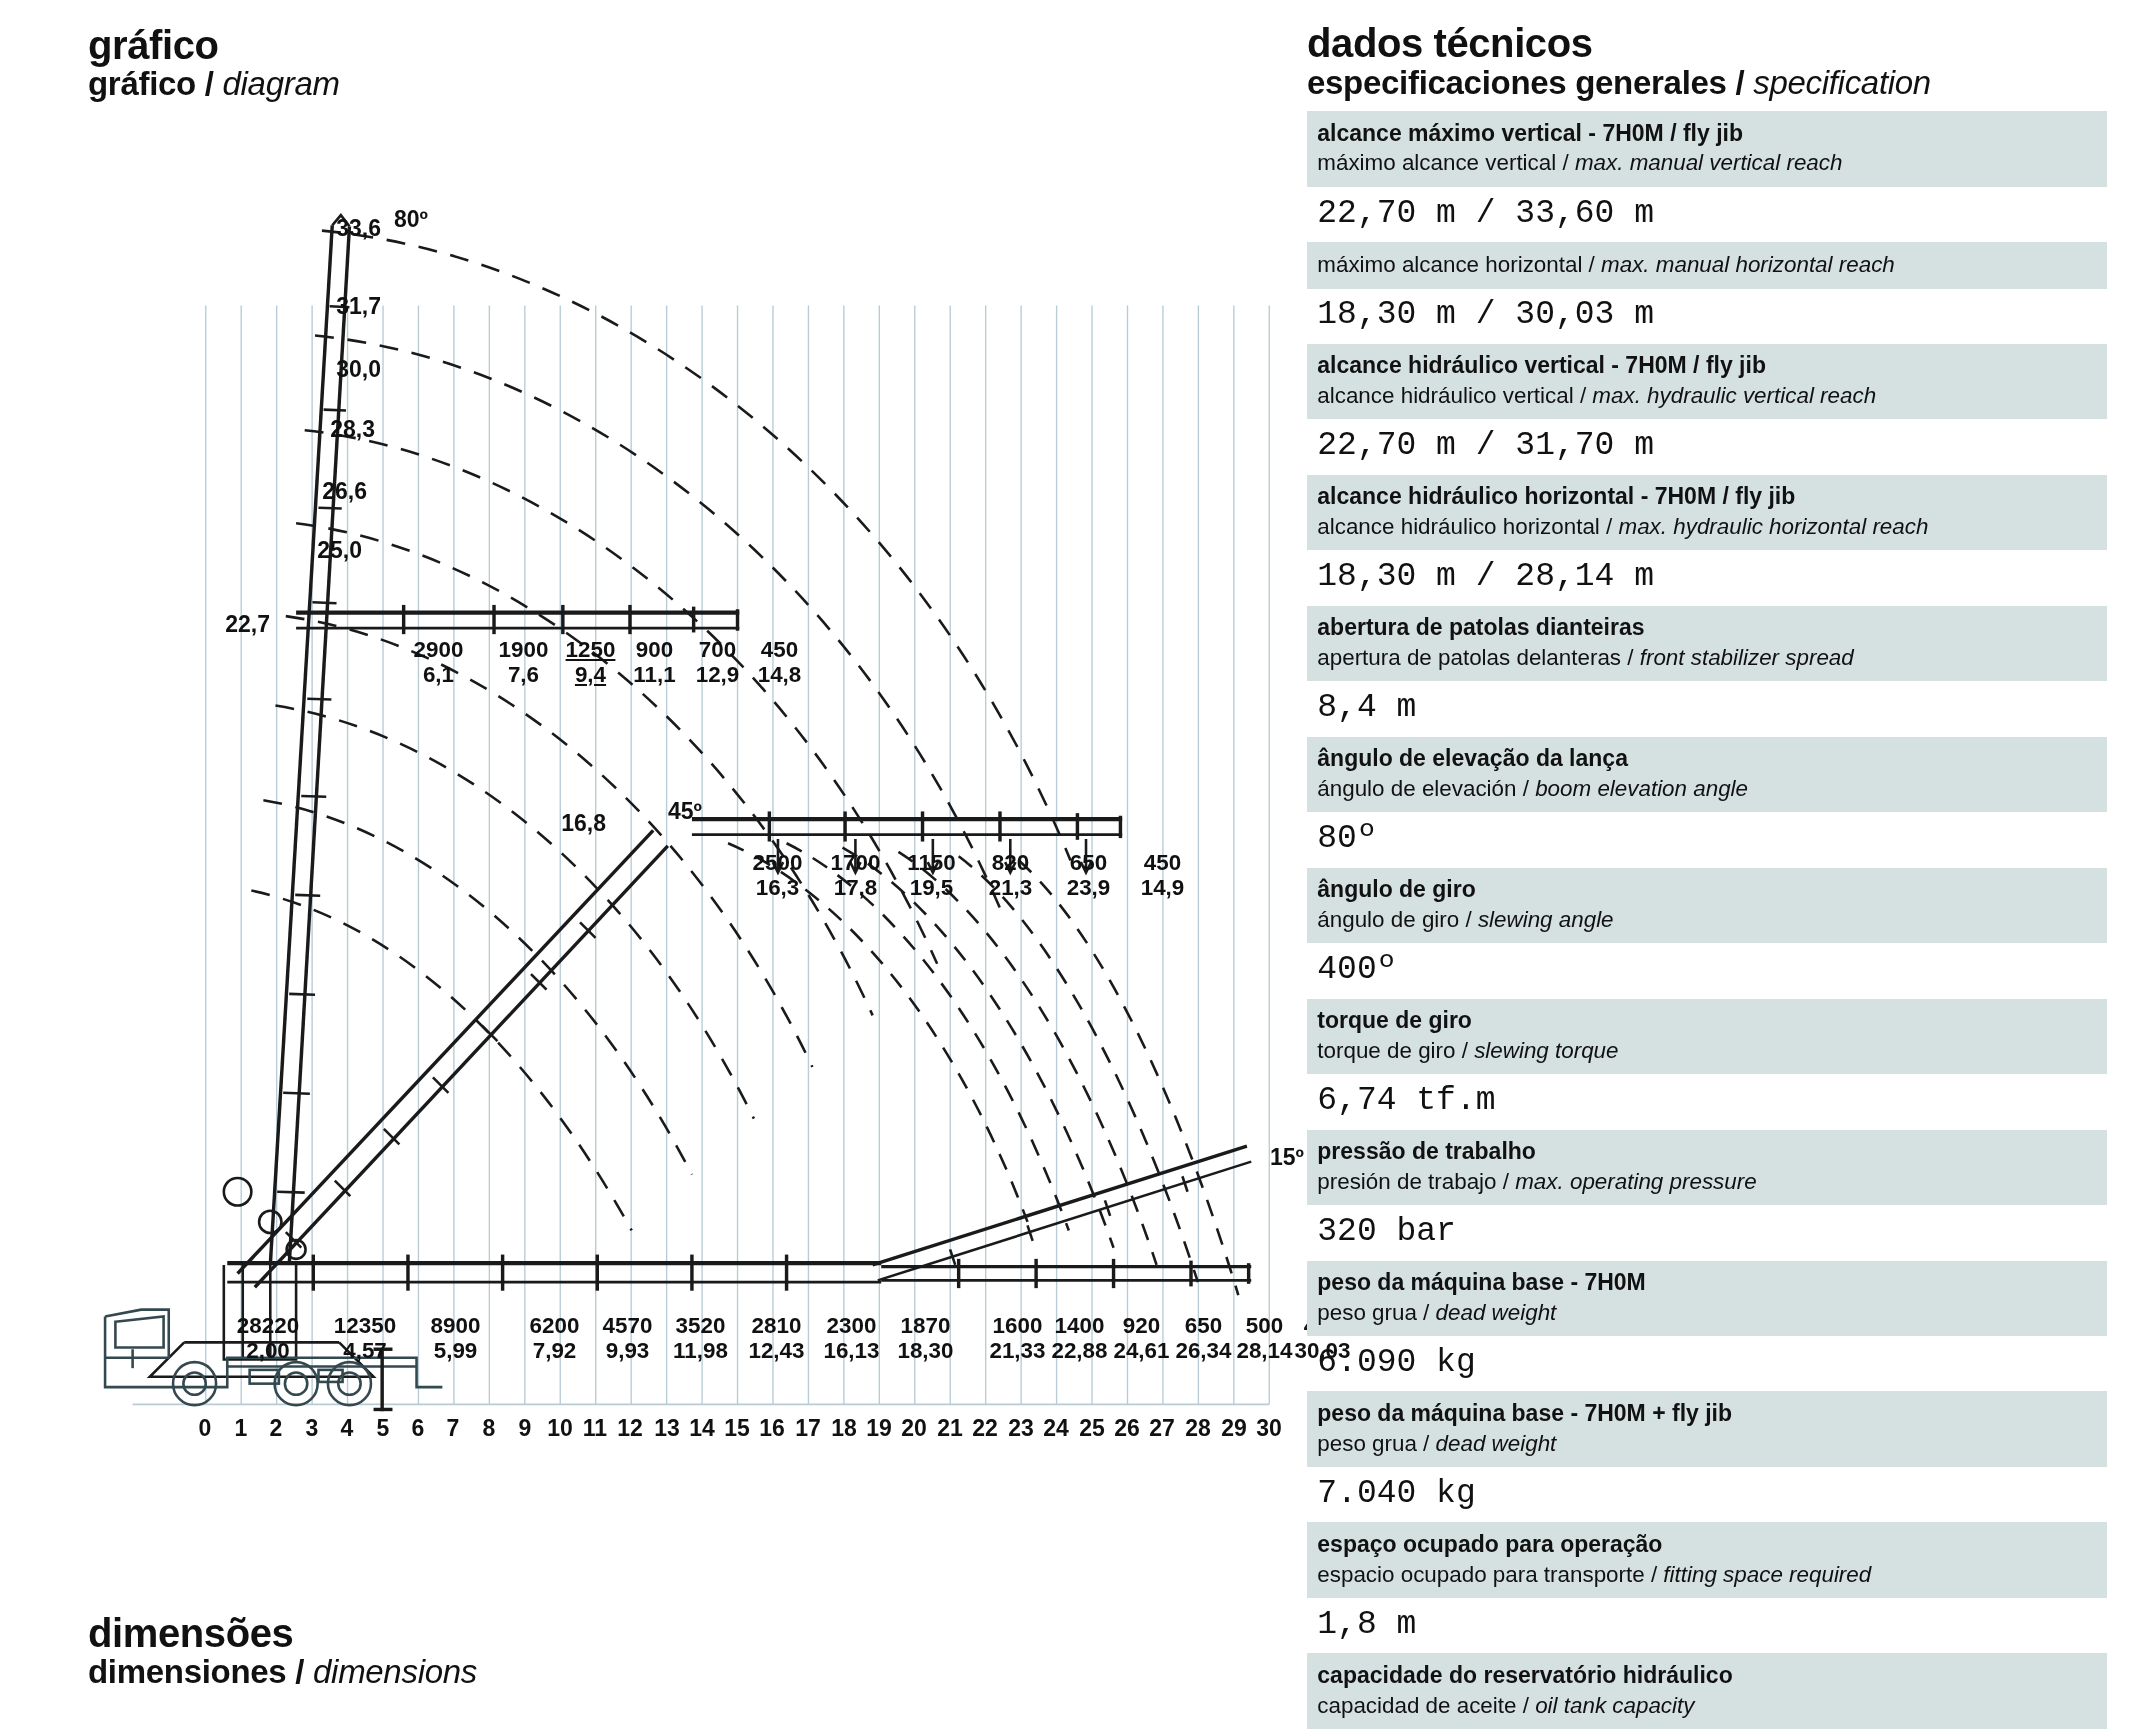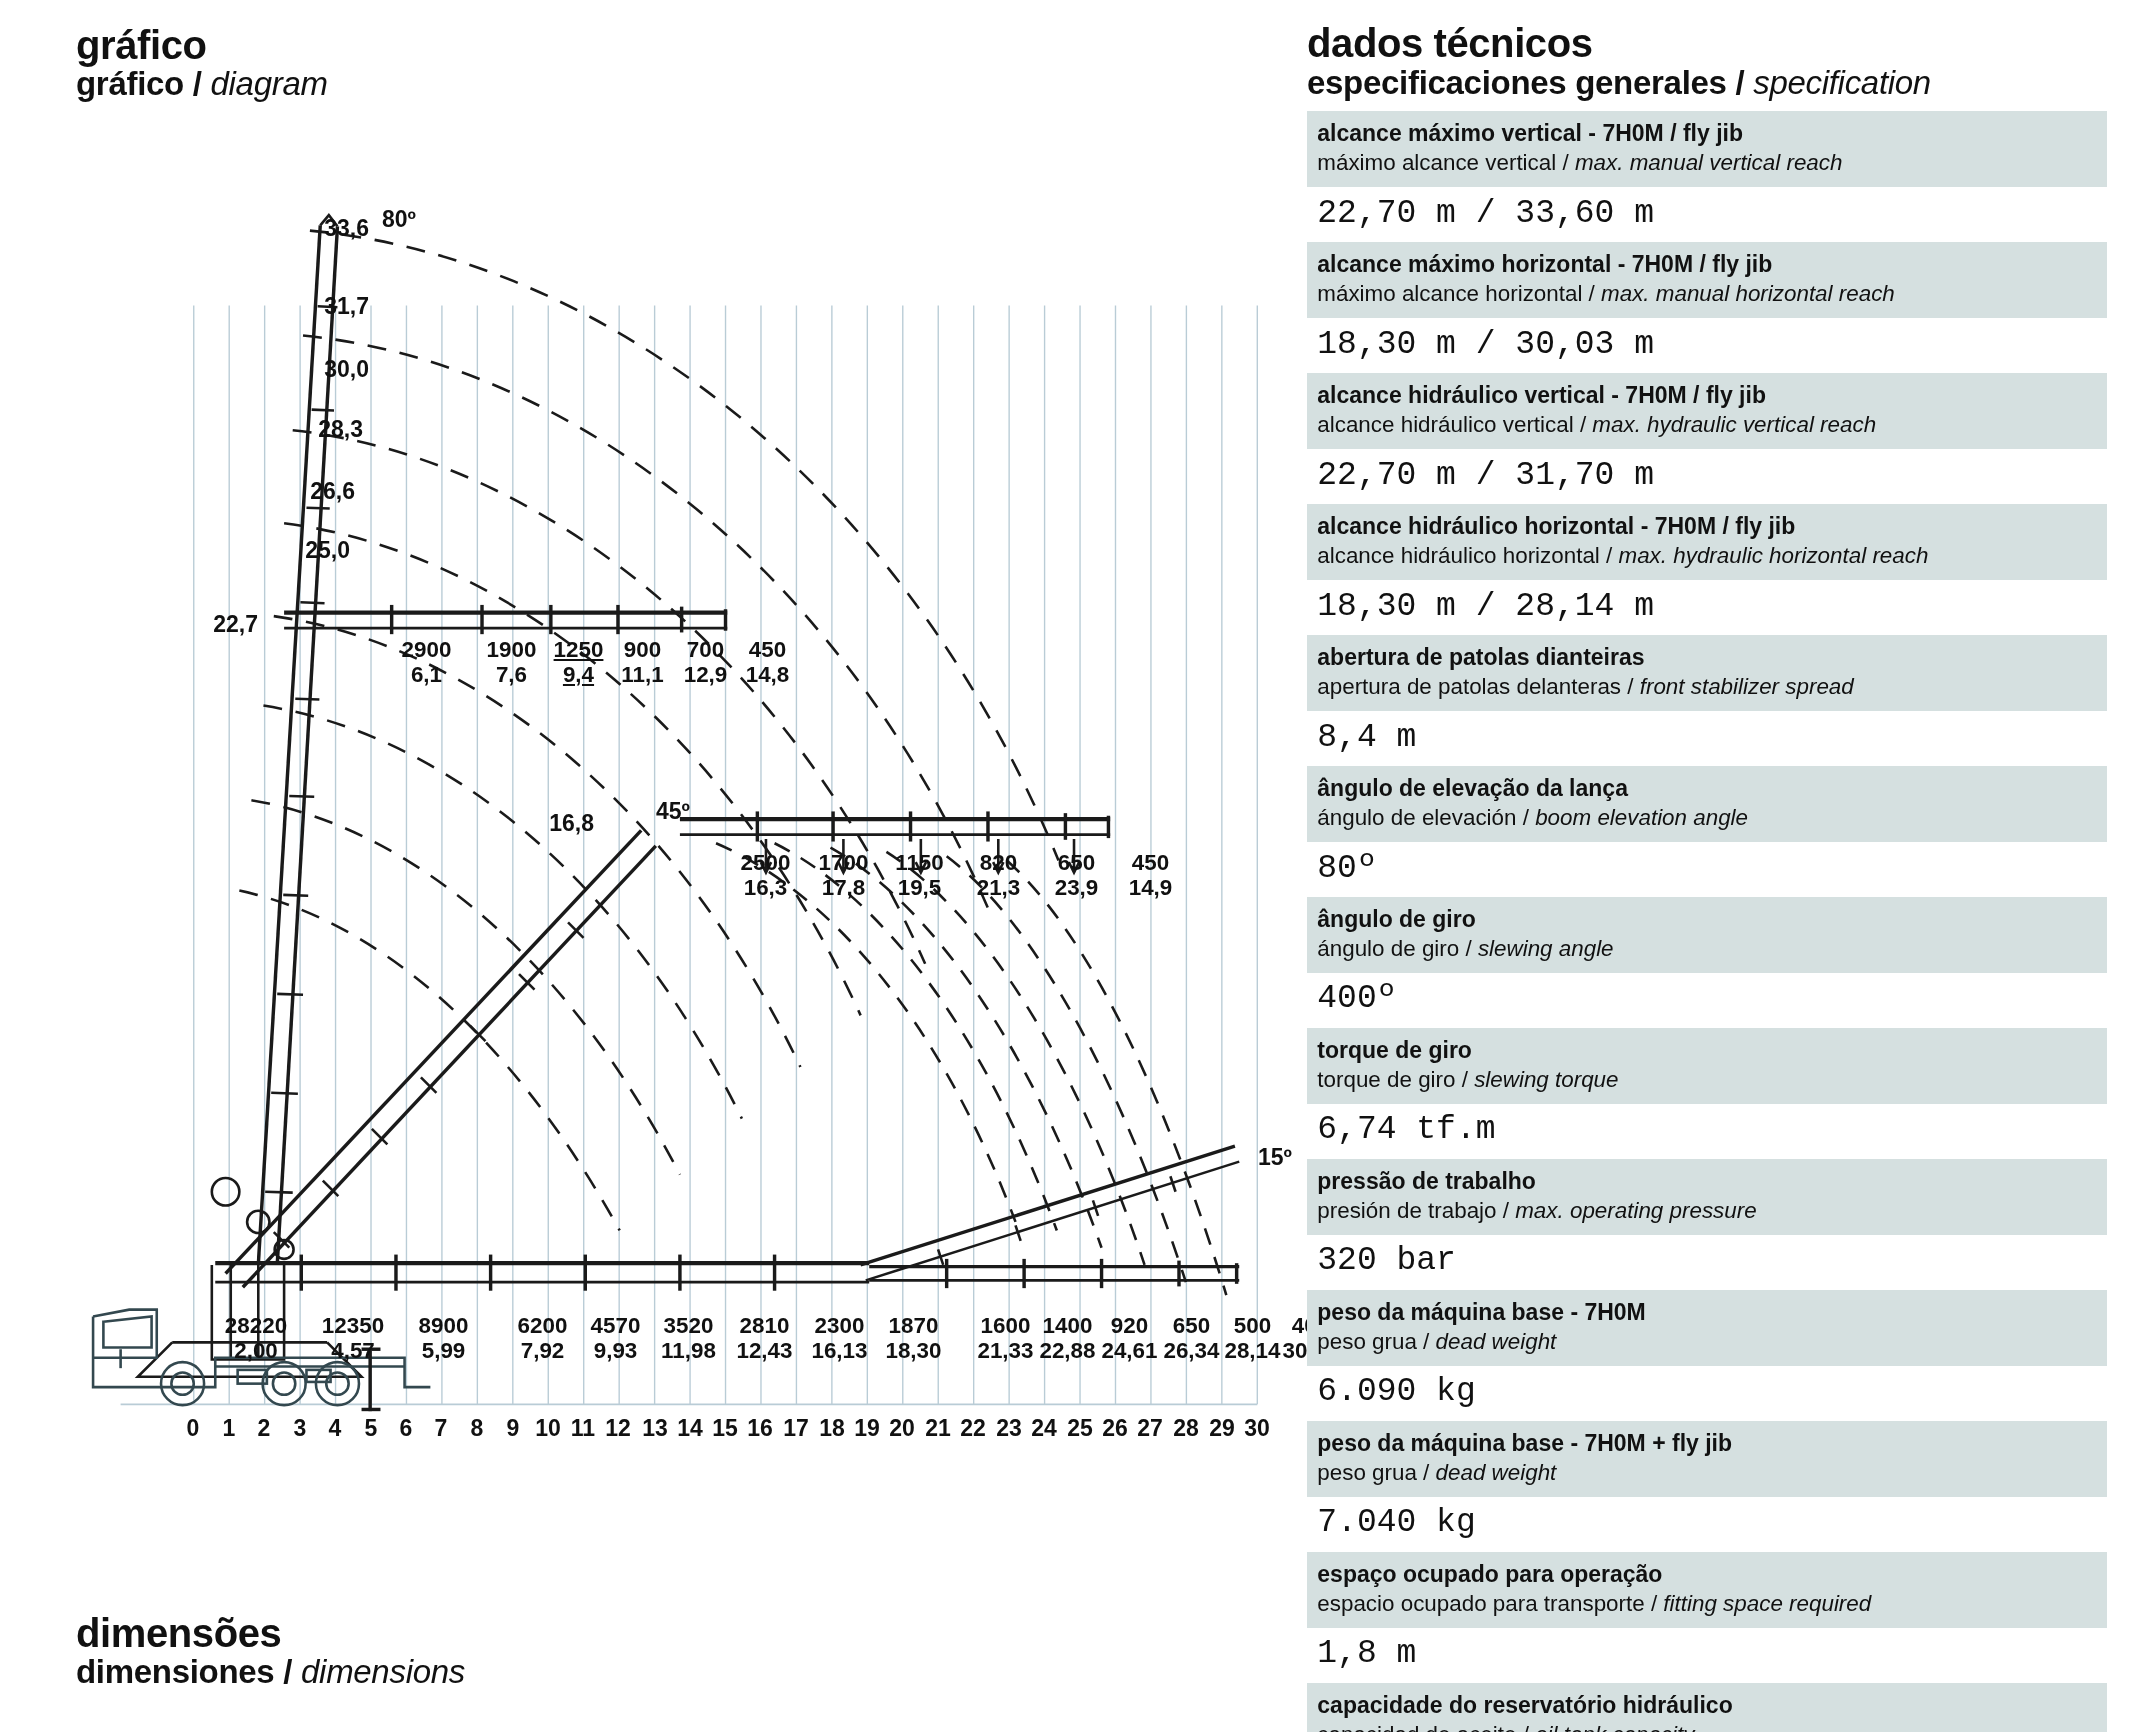--- a/index.html
+++ b/index.html
@@ -6,21 +6,21 @@
   html, body {
     width: 2135px; height: 1733px;
     background: #ffffff;
     font-family: "Liberation Sans", sans-serif;
     color: #111111;
     overflow: hidden;
   }
   #page { position: relative; width: 2135px; height: 1733px; }
 
   
-  #left-panel { position: absolute; left: 0; top: 0; width: 1291px; height: 1243px; }
+  #left-panel { position: absolute; left: 12px; top: 0; width: 1291px; height: 1243px; }
 
   .heading-block { position: absolute; left: 76px; }
   .heading-l1 { font-size: 40px; font-weight: bold; letter-spacing: -0.4px; line-height: 1.06; }
   .heading-l2 { font-size: 33px; font-weight: bold; letter-spacing: -0.3px; line-height: 1.12; }
   .heading-l2 .sep { font-weight: bold; }
   .heading-l2 .eng { font-style: italic; font-weight: normal; }
 
   #top-heading { top: 24px; }
   #bottom-heading { top: 1612px; }
 
@@ -437,21 +437,20 @@
     <div id="spec-rows">
         <div class="spec-row">
           <div class="spec-head">
             <div class="pt">alcance máximo vertical - 7H0M / fly jib</div>
             <div class="sub"><span>máximo alcance vertical</span><span> / </span><span class="eng">max. manual vertical reach</span></div>
           </div>
           <div class="spec-value">22,70 m / 33,60 m</div>
         </div>
         <div class="spec-row">
           <div class="spec-head">
-            <div class="pt">alcance máximo horizontal - 7H0M / fly jib</div>
             <div class="sub"><span>máximo alcance horizontal</span><span> / </span><span class="eng">max. manual horizontal reach</span></div>
           </div>
           <div class="spec-value">18,30 m / 30,03 m</div>
         </div>
         <div class="spec-row">
           <div class="spec-head">
             <div class="pt">alcance hidráulico vertical - 7H0M / fly jib</div>
             <div class="sub"><span>alcance hidráulico vertical</span><span> / </span><span class="eng">max. hydraulic vertical reach</span></div>
           </div>
           <div class="spec-value">22,70 m / 31,70 m</div>

